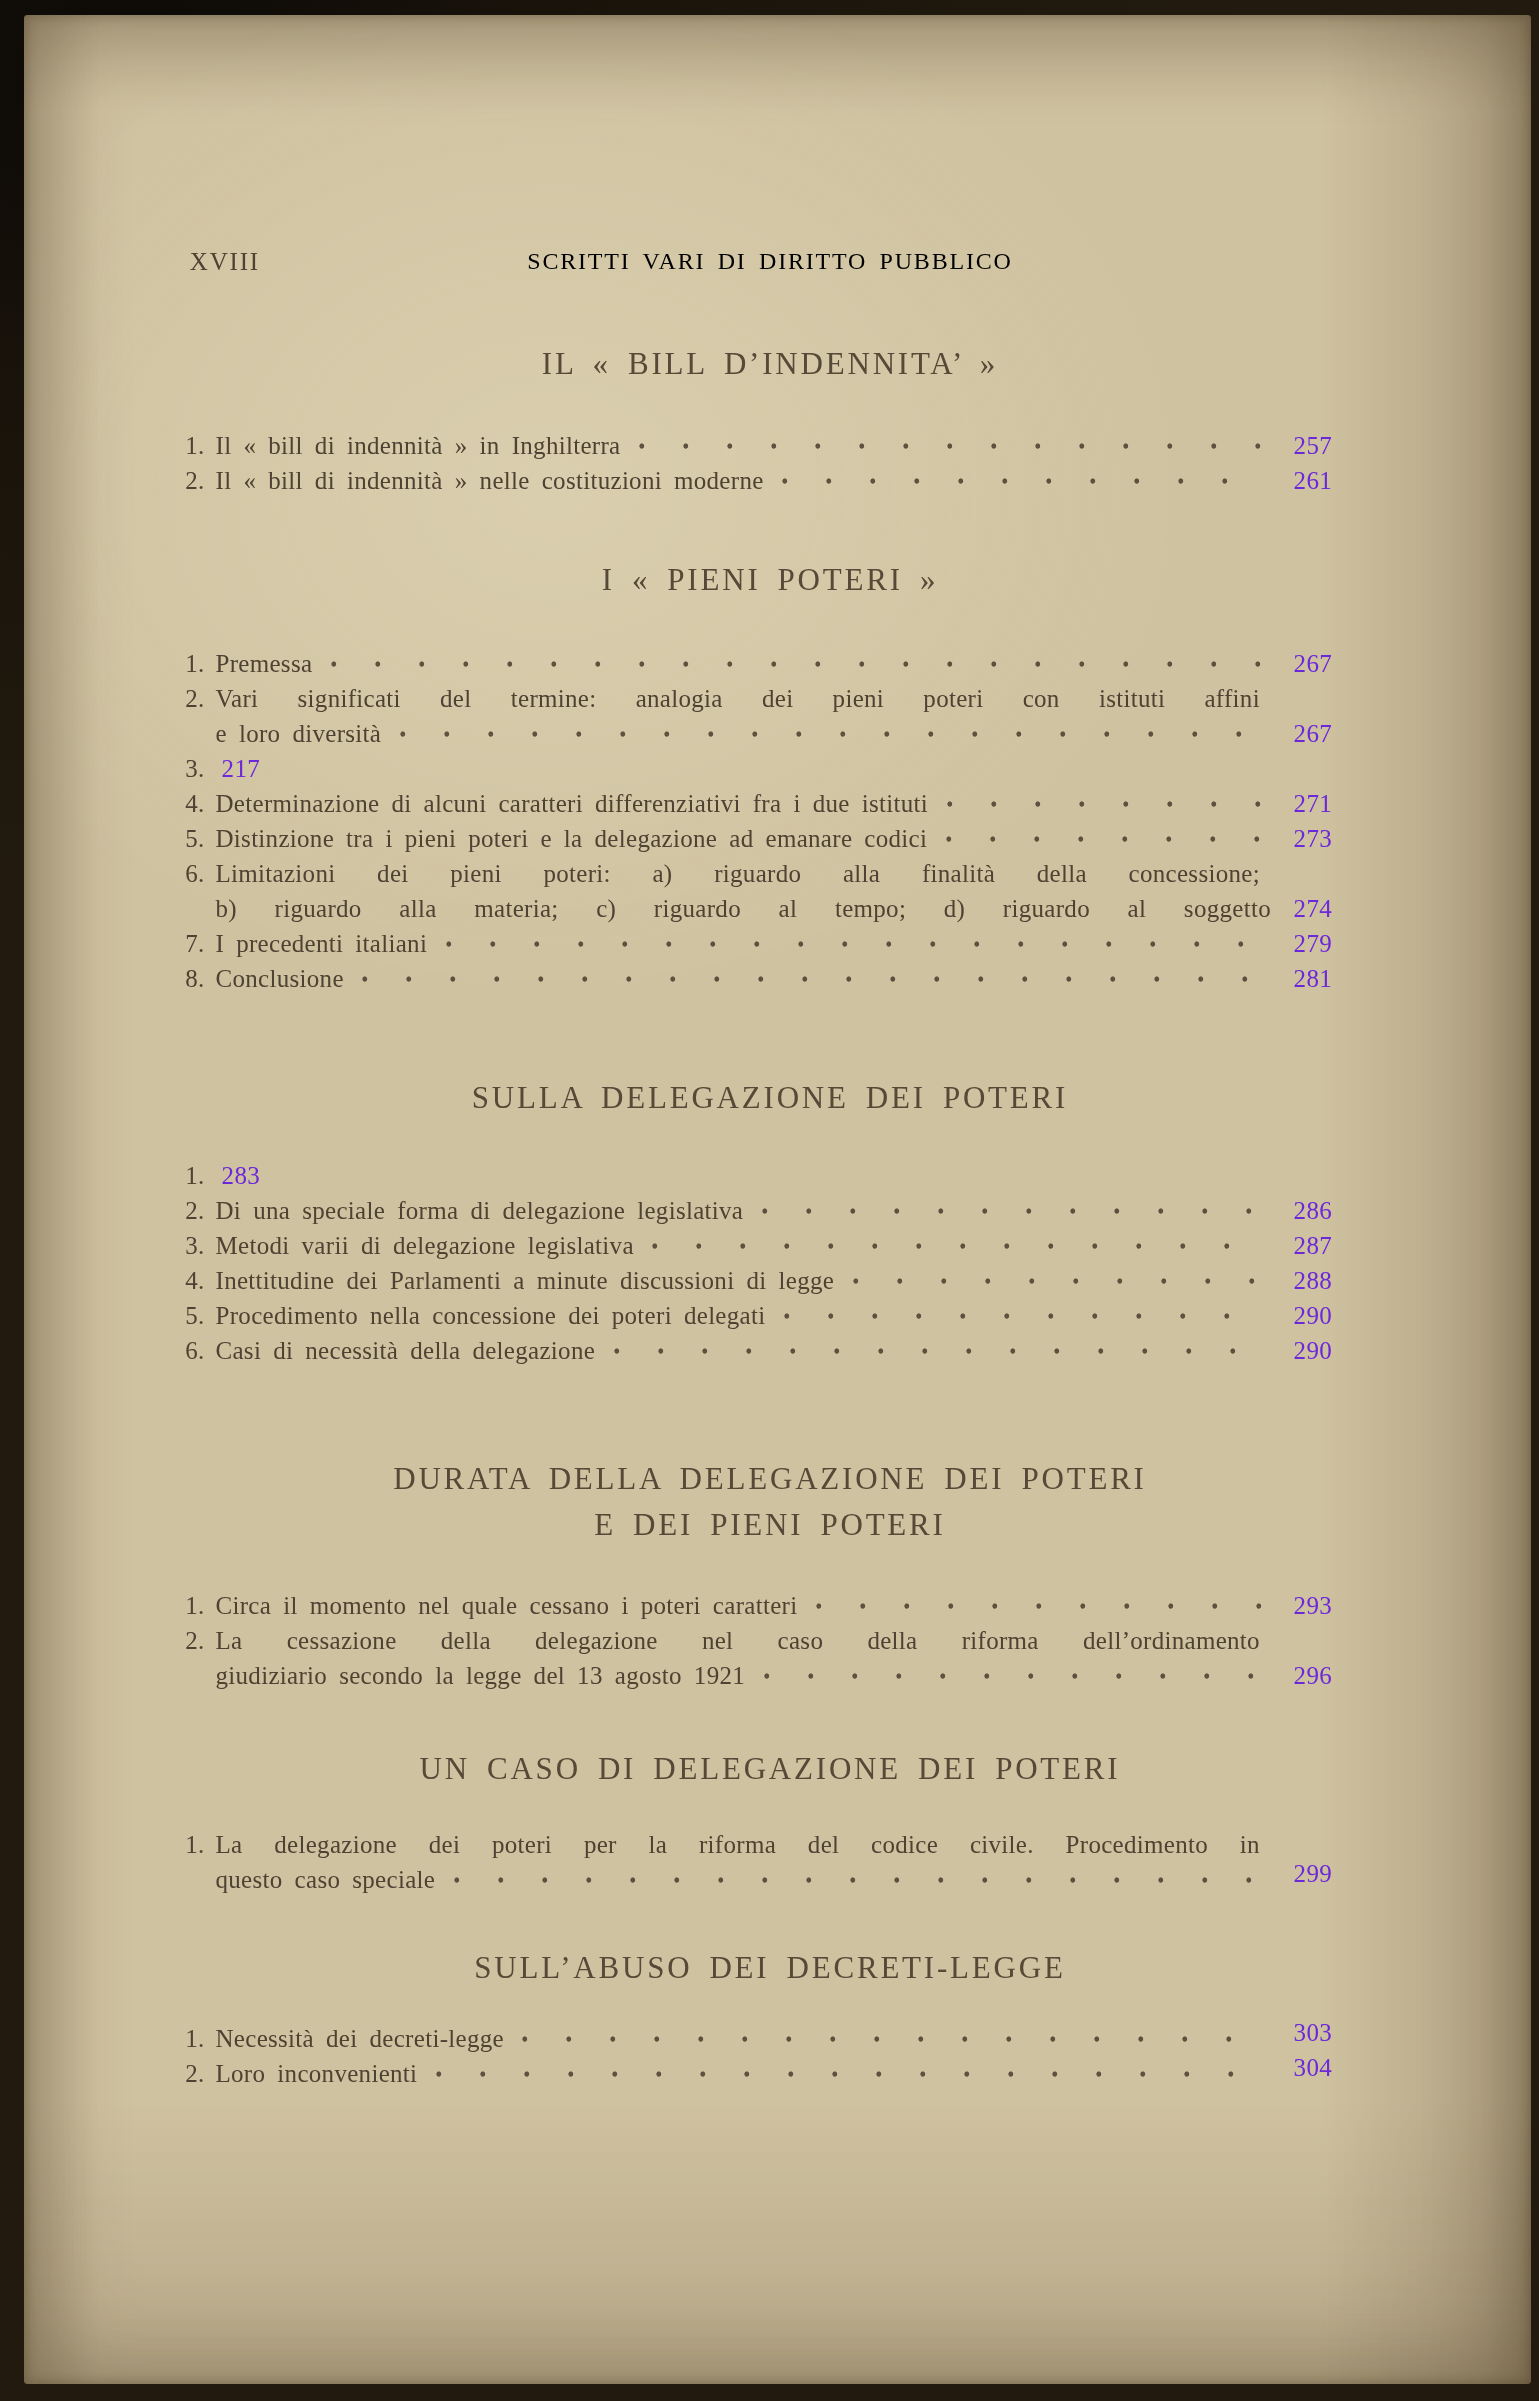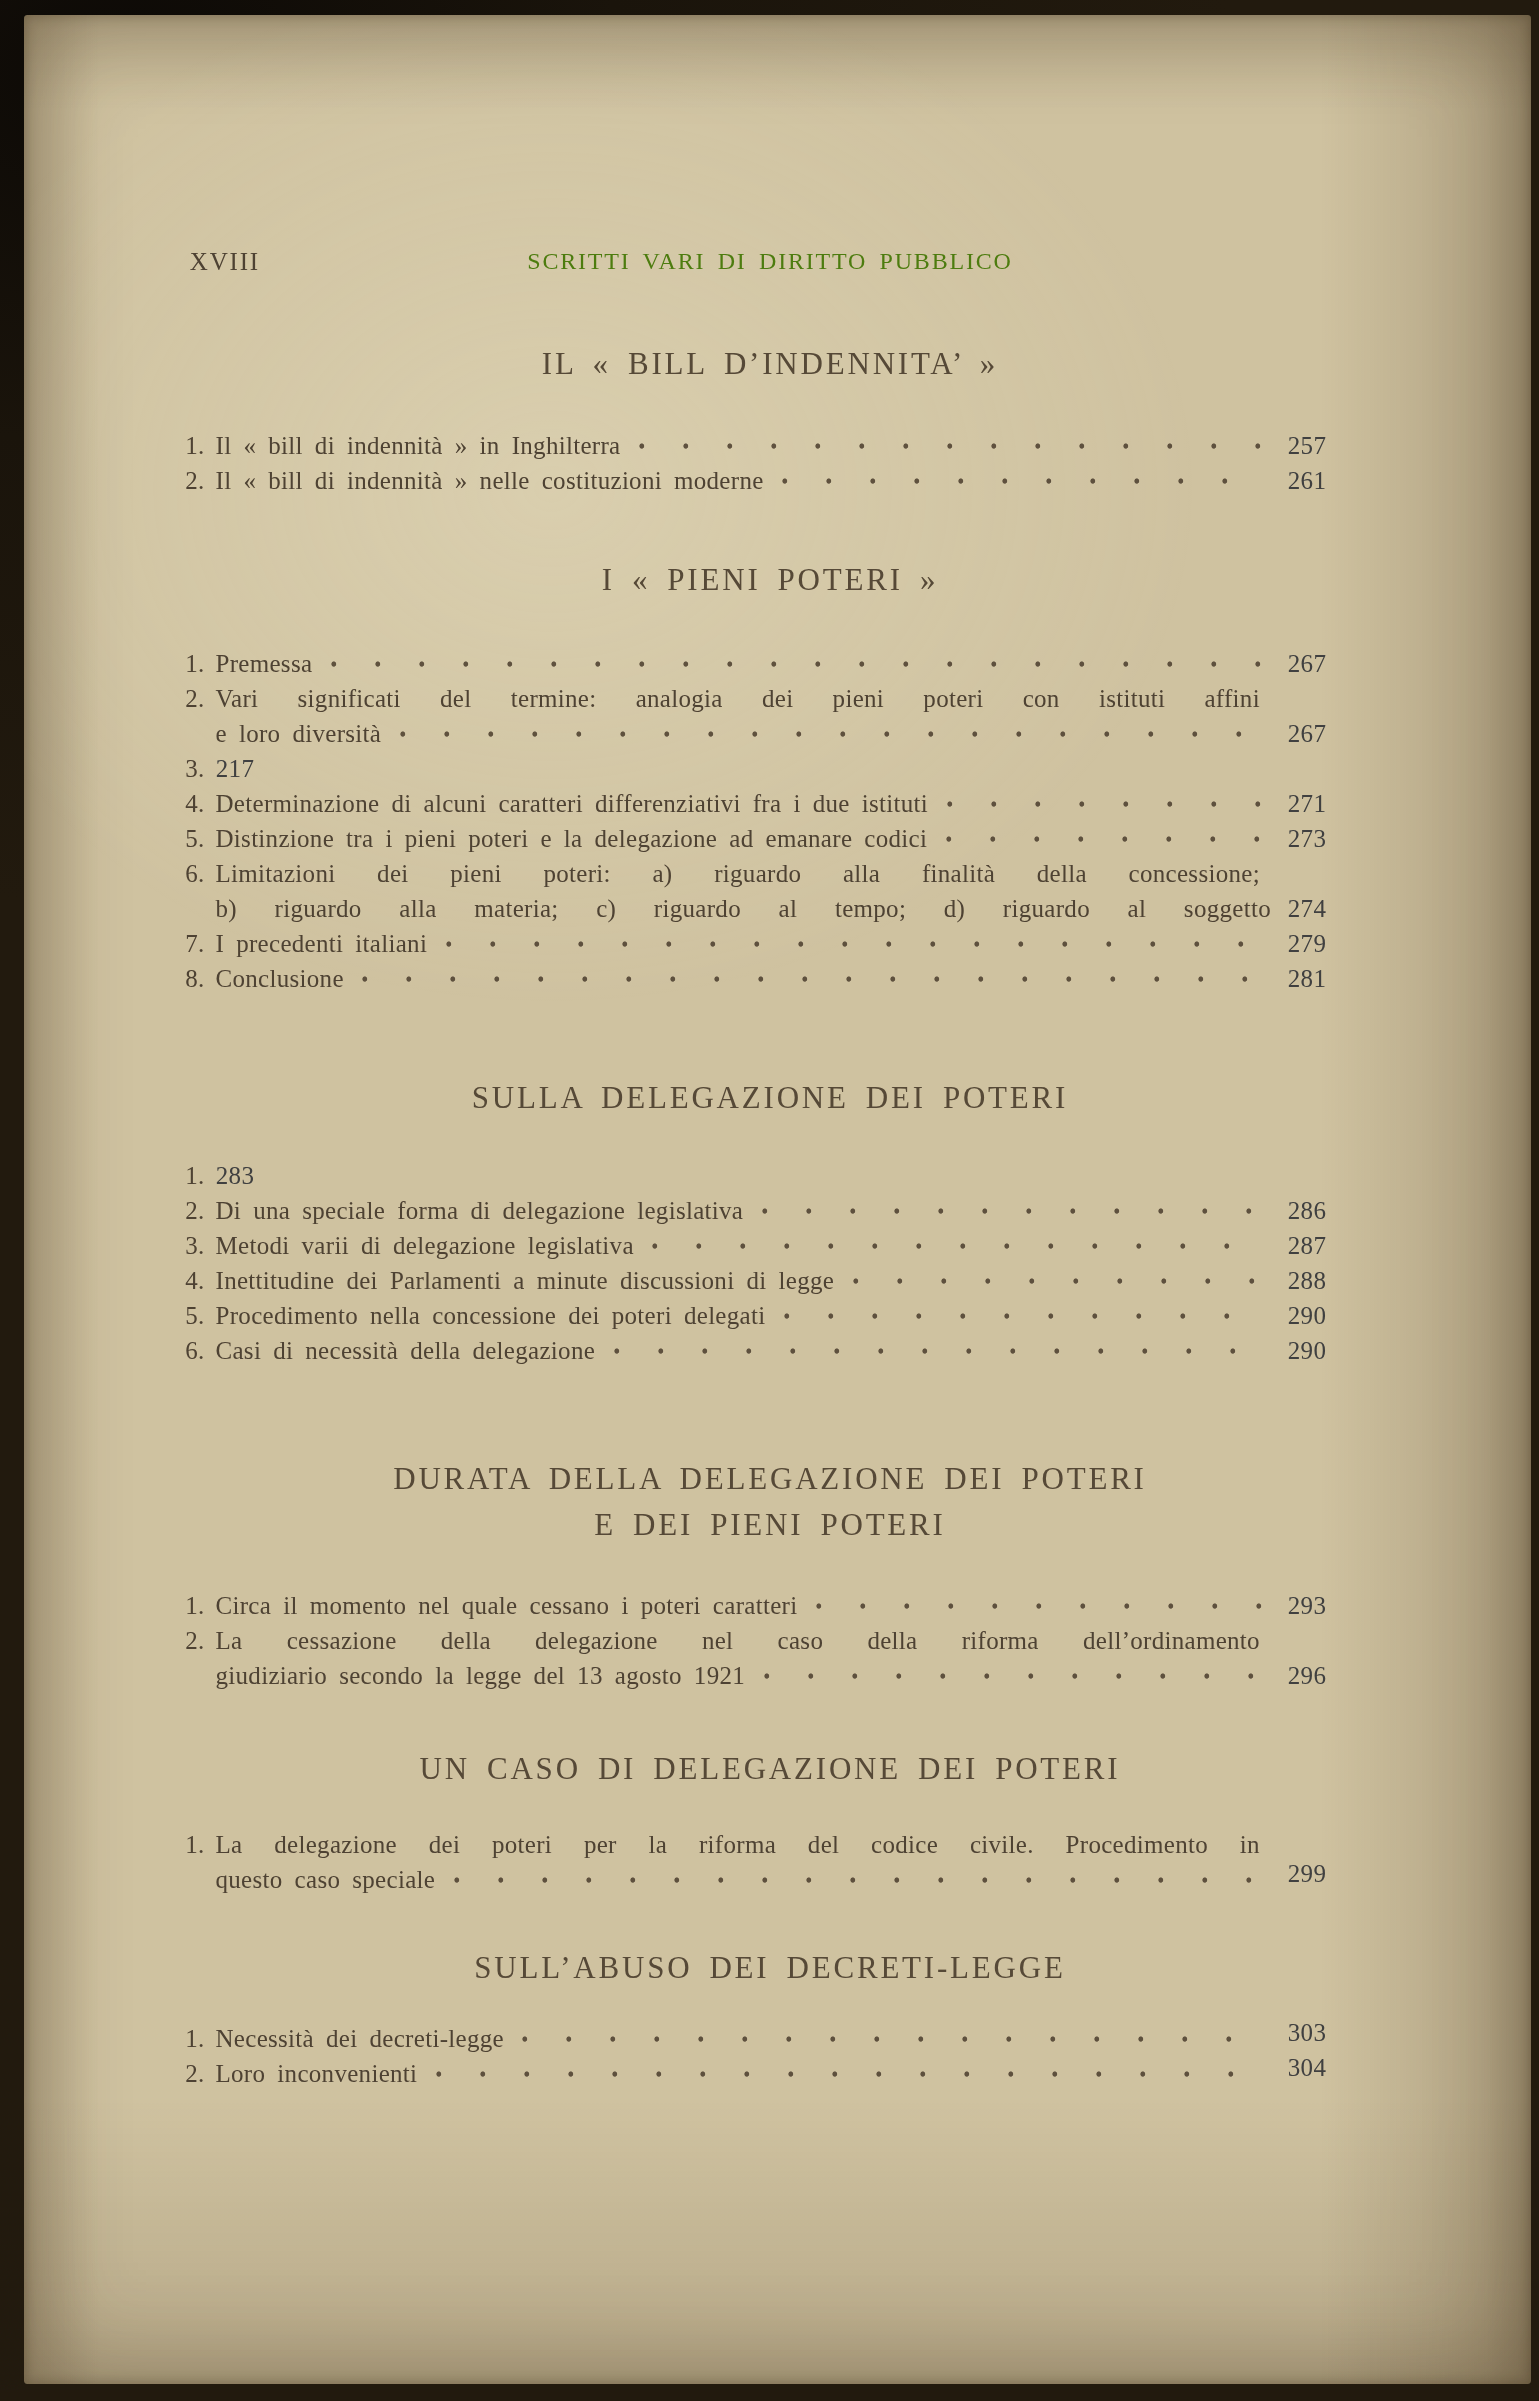--- a/index.html
+++ b/index.html
@@ -22,21 +22,21 @@
   }
   .content { position: absolute; inset: 0; color: #4e4233; }
 
   .running-head {
     position: absolute; top: 243px; left: 175px; width: 1190px;
     height: 37px; line-height: 37px;
   }
   .folio { position: absolute; left: 14.8px; top: 0; font-size: 25px; letter-spacing: 1.8px; }
   .running-title {
     display: block; text-align: center;
-    font-size: 24px; letter-spacing: 1.8px; word-spacing: 4.6px; color: #4d7c0f;
+    font-size: 24px; letter-spacing: 1.8px; word-spacing: 4.6px; color: #000000;
   }
 
   .section { position: absolute; left: 175px; width: 1190px; }
   .sec-1 { top: 345px; }  .sec-1 .sec-heading { margin-bottom: 46px; }
   .sec-2 { top: 561px; }  .sec-2 .sec-heading { margin-bottom: 48px; }
   .sec-3 { top: 1079px; } .sec-3 .sec-heading { margin-bottom: 42px; }
   .sec-4 { top: 1460px; } .sec-4 .sec-heading2 { margin-bottom: 45px; }
   .sec-5 { top: 1750px; } .sec-5 .sec-heading { margin-bottom: 40px; }
   .sec-6 { top: 1949px; } .sec-6 .sec-heading { margin-bottom: 35px; }
 
@@ -60,21 +60,21 @@
   .line.fill { text-align: justify; text-align-last: justify; padding-right: 16.6px; }
   .lastline { display: flex; align-items: baseline; }
   .lastline .etext { margin-left: 0; }
   .etext.fill-last { flex: 1; white-space: normal; text-align: justify; text-align-last: justify; padding-right: 5.5px; }
   .leader { flex: 1; position: relative; margin: 0 11px 0 14.8px; min-width: 0; }
   .leader::after {
     content: ""; position: absolute; left: 3.7px; right: 1.8px; bottom: 5.5px; height: 5.5px;
     background-image: radial-gradient(circle at 2.8px 2.8px, rgba(82,68,51,0.9) 2px, rgba(82,68,51,0) 2.8px);
     background-size: 44px 5.5px; background-repeat: repeat-x;
   }
-  .pg { flex: 0 0 50px; text-align: center; margin-left: 5.5px; color: #404040; }
+  .pg { flex: 0 0 50px; text-align: right; margin-left: 5.5px; color: #6d28d9; }
   .pg.pg-raised { position: relative; top: -6.5px; }
 </style>
 </head>
 <body>
 
 <div class="photo">
   <div class="paper"></div>
 
   <div class="content">
 

